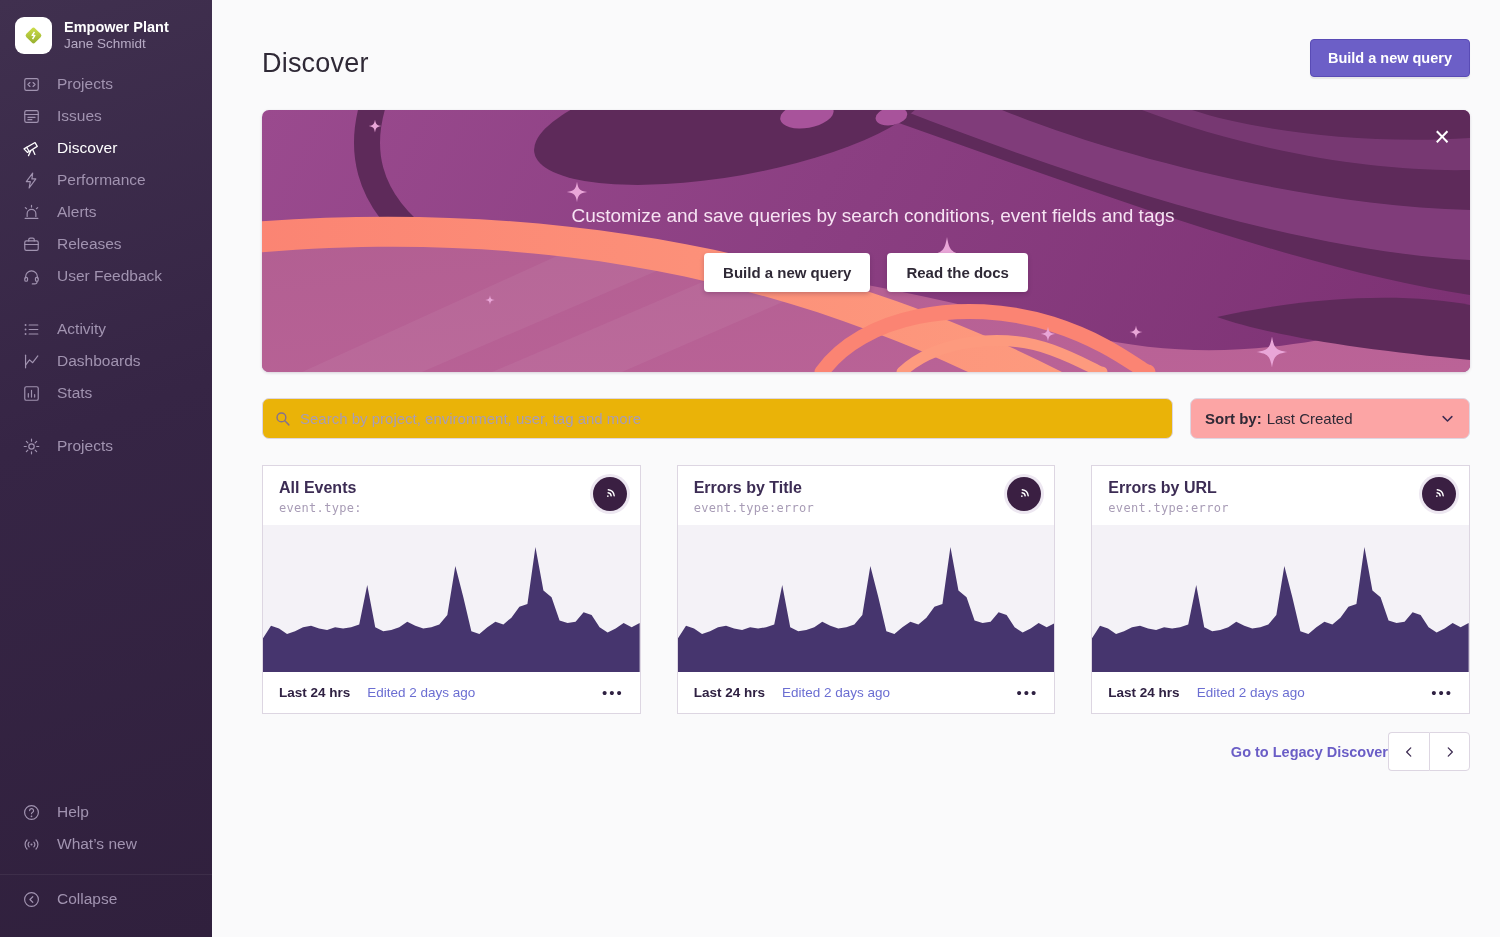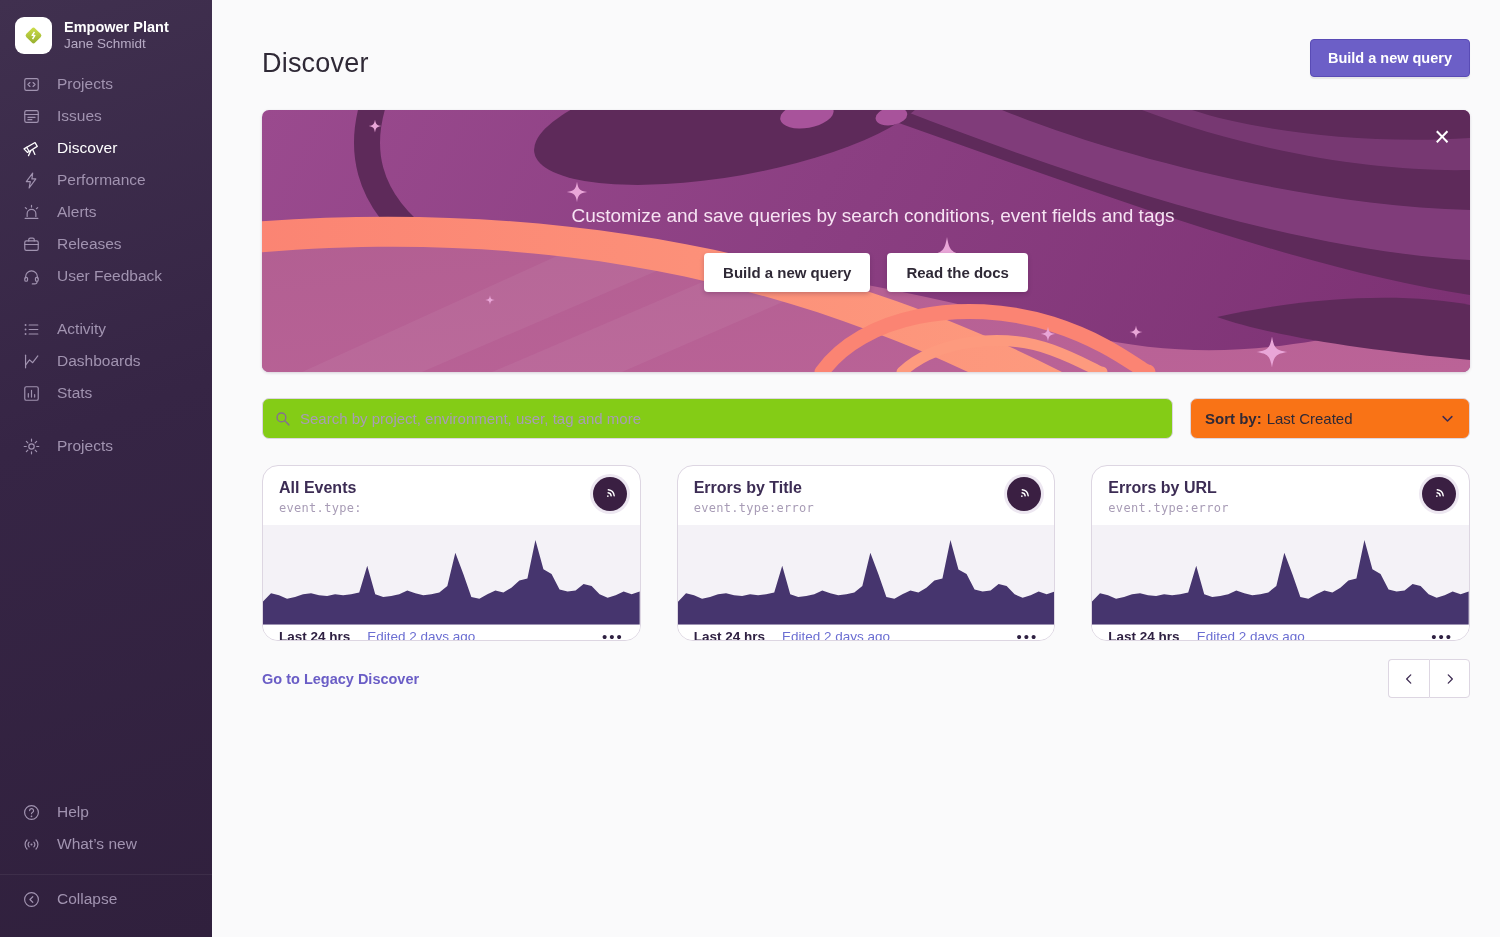--- a/index.html
+++ b/index.html
@@ -38,48 +38,48 @@
   .banner-title { color:#fff; font-size:45px; font-weight:bold; letter-spacing:.3px; text-shadow:0 1px 2px rgba(60,20,60,.25); }
   .banner-sub { color:rgba(255,240,252,.93); font-size:19px; margin-top:9px;margin-left:14px; }
   .banner-btns { display:flex; gap:17px; margin-top:26px; }
   .btn-white { background:#fff; border:none; border-radius:4px; color:#2f2936; font-weight:bold; font-size:15px;
     padding:11px 19px; cursor:pointer; box-shadow:0 2px 4px rgba(60,20,60,.25); font-family:inherit; }
 
   
   .toolbar { display:flex; gap:17px; margin-top:26px; }
   .search-box { position:relative; flex:1; }
   .search-box svg { position:absolute; left:12px; top:12px; width:17px; height:17px; }
-  .search-input { width:100%; height:41px; border:1px solid #ddd6e2; border-radius:7px; background:#84cc16;
+  .search-input { width:100%; height:41px; border:1px solid #ddd6e2; border-radius:7px; background:#eab308;
     padding:0 14px 0 37px; font-size:15px; color:#433a4e; font-family:inherit; outline:none; }
   .search-input::placeholder { color:#a89cb6; }
-  .sort-box { width:280px; height:41px; background:#f97316; border:1px solid #ddd6e2; border-radius:7px;
+  .sort-box { width:280px; height:41px; background:#fca5a5; border:1px solid #ddd6e2; border-radius:7px;
     display:flex; align-items:center; padding:0 14px; cursor:pointer; font-size:15px; color:#2f2936; }
   .sort-label { font-weight:bold; margin-right:5px; }
   .sort-box svg { margin-left:auto; width:15px; height:15px; }
 
   
   .cards { display:grid; grid-template-columns:repeat(3,1fr); gap:36px; margin-top:26px; }
-  .card { background:#fff; border:1px solid #ddd6e2; border-radius:16px; overflow:hidden; height:176px;
+  .card { background:#fff; border:1px solid #ddd6e2; border-radius:0; overflow:hidden; height:249px;
     display:flex; flex-direction:column; cursor:pointer; }
   .card-head { position:relative; padding:13px 60px 10px 16px; }
   .card-title { font-size:16px; font-weight:bold; color:#3c2c54; }
   .card-query { font-family:"DejaVu Sans Mono",monospace; font-size:12px; color:#a89cb6; margin-top:4px; letter-spacing:.3px;
     white-space:nowrap; overflow:hidden; }
   .card-avatar { position:absolute; right:13px; top:11px; width:34px; height:34px; border-radius:50%;
     background:#3a1f42; box-shadow:0 0 0 3px #ede7f1; display:flex; align-items:center; justify-content:center; }
   .card-chart { flex:1; background:#f4f2f7; line-height:0; }
   .card-chart svg { width:100%; height:100%; display:block; }
   .card-foot { display:flex; align-items:center; gap:17px; padding:0 16px; height:41px; background:#fff; }
   .card-range { font-size:13.5px; font-weight:bold; color:#2f2142; }
   .card-edited { font-size:13.5px; color:#6b6ed2; }
   .card-menu { margin-left:auto; border:none; background:none; color:#2f2142; font-size:15px; letter-spacing:2px;
     cursor:pointer; line-height:1; padding:4px 0; font-family:inherit; }
 
   
-  .foot-row { display:flex; align-items:center; justify-content:space-between; margin-top:18px; }
+  .foot-row { display:flex; align-items:center; justify-content:flex-end; margin-top:18px; }
   .legacy-link { color:#6a5dc6; font-size:14.5px; text-decoration:none; font-weight:600; cursor:pointer; }
   .pager { display:flex; }
   .pager button { width:41px; height:39px; background:#fff; border:1px solid #ddd6e2; cursor:pointer;
     display:flex; align-items:center; justify-content:center; padding:0; }
   .pager button:first-child { border-radius:4px 0 0 4px; border-right:none; }
   .pager button:last-child { border-radius:0 4px 4px 0; }
   .pager svg { width:14px; height:14px; }
 </style>
 </head>
 <body>

